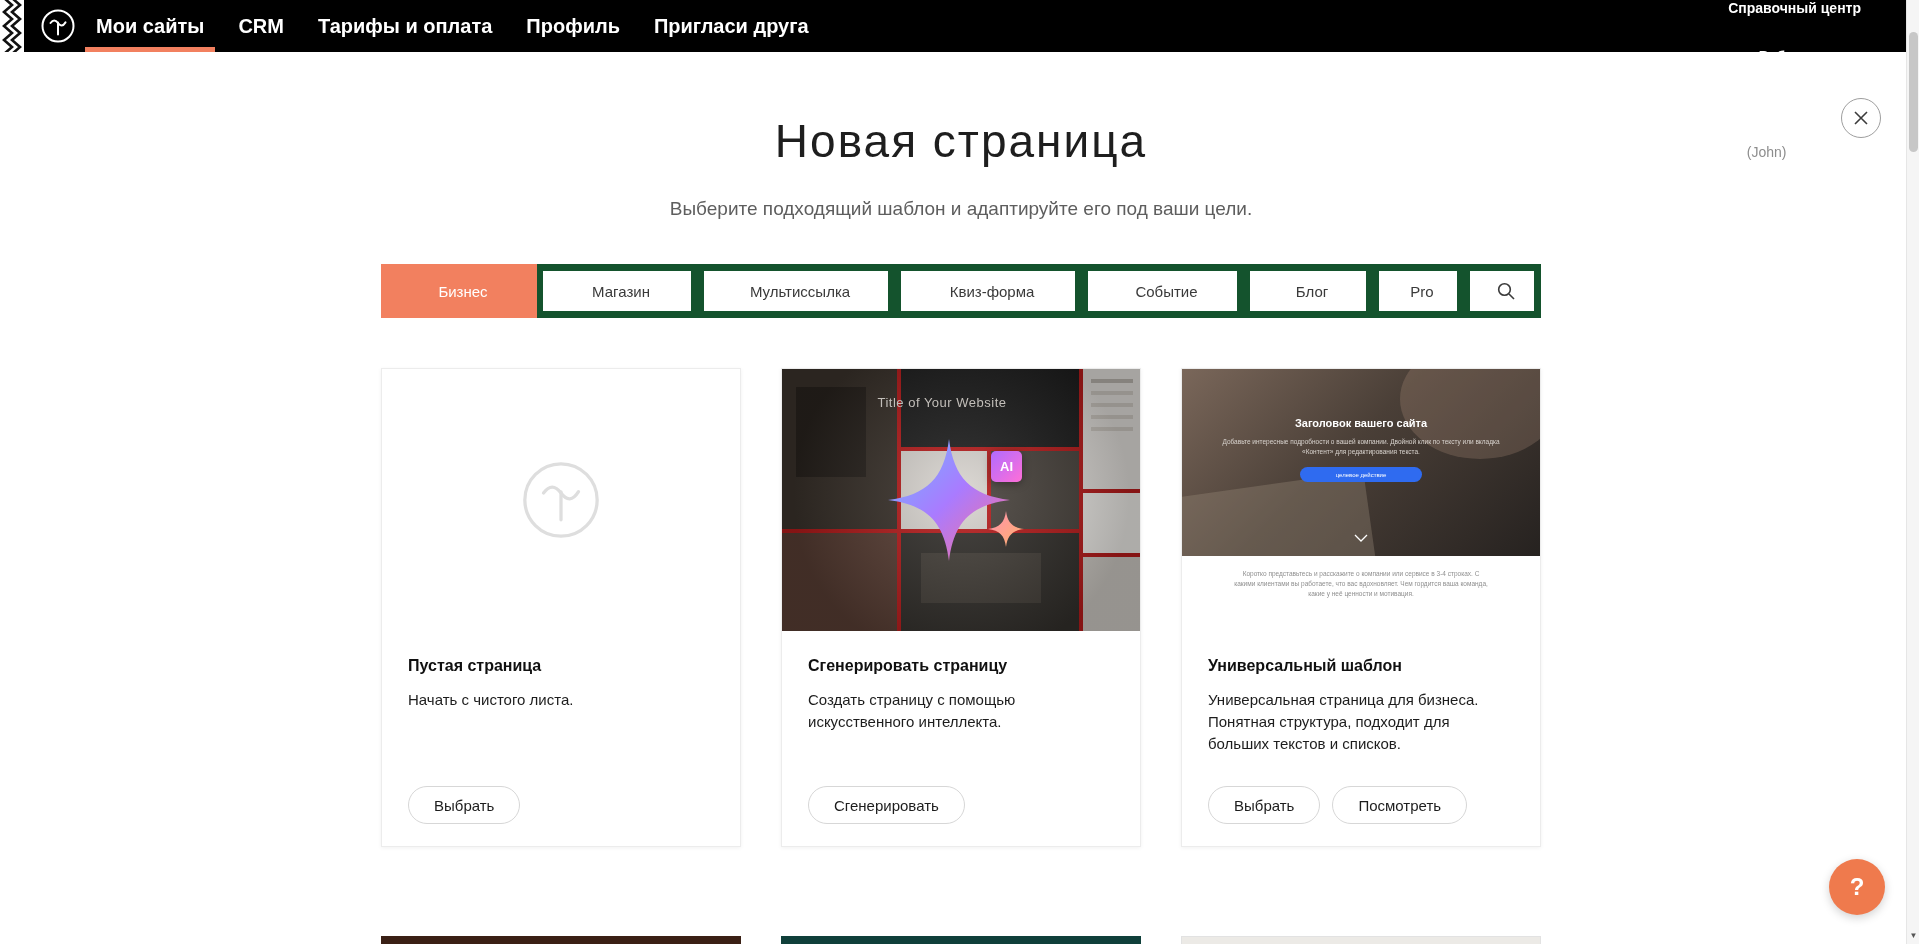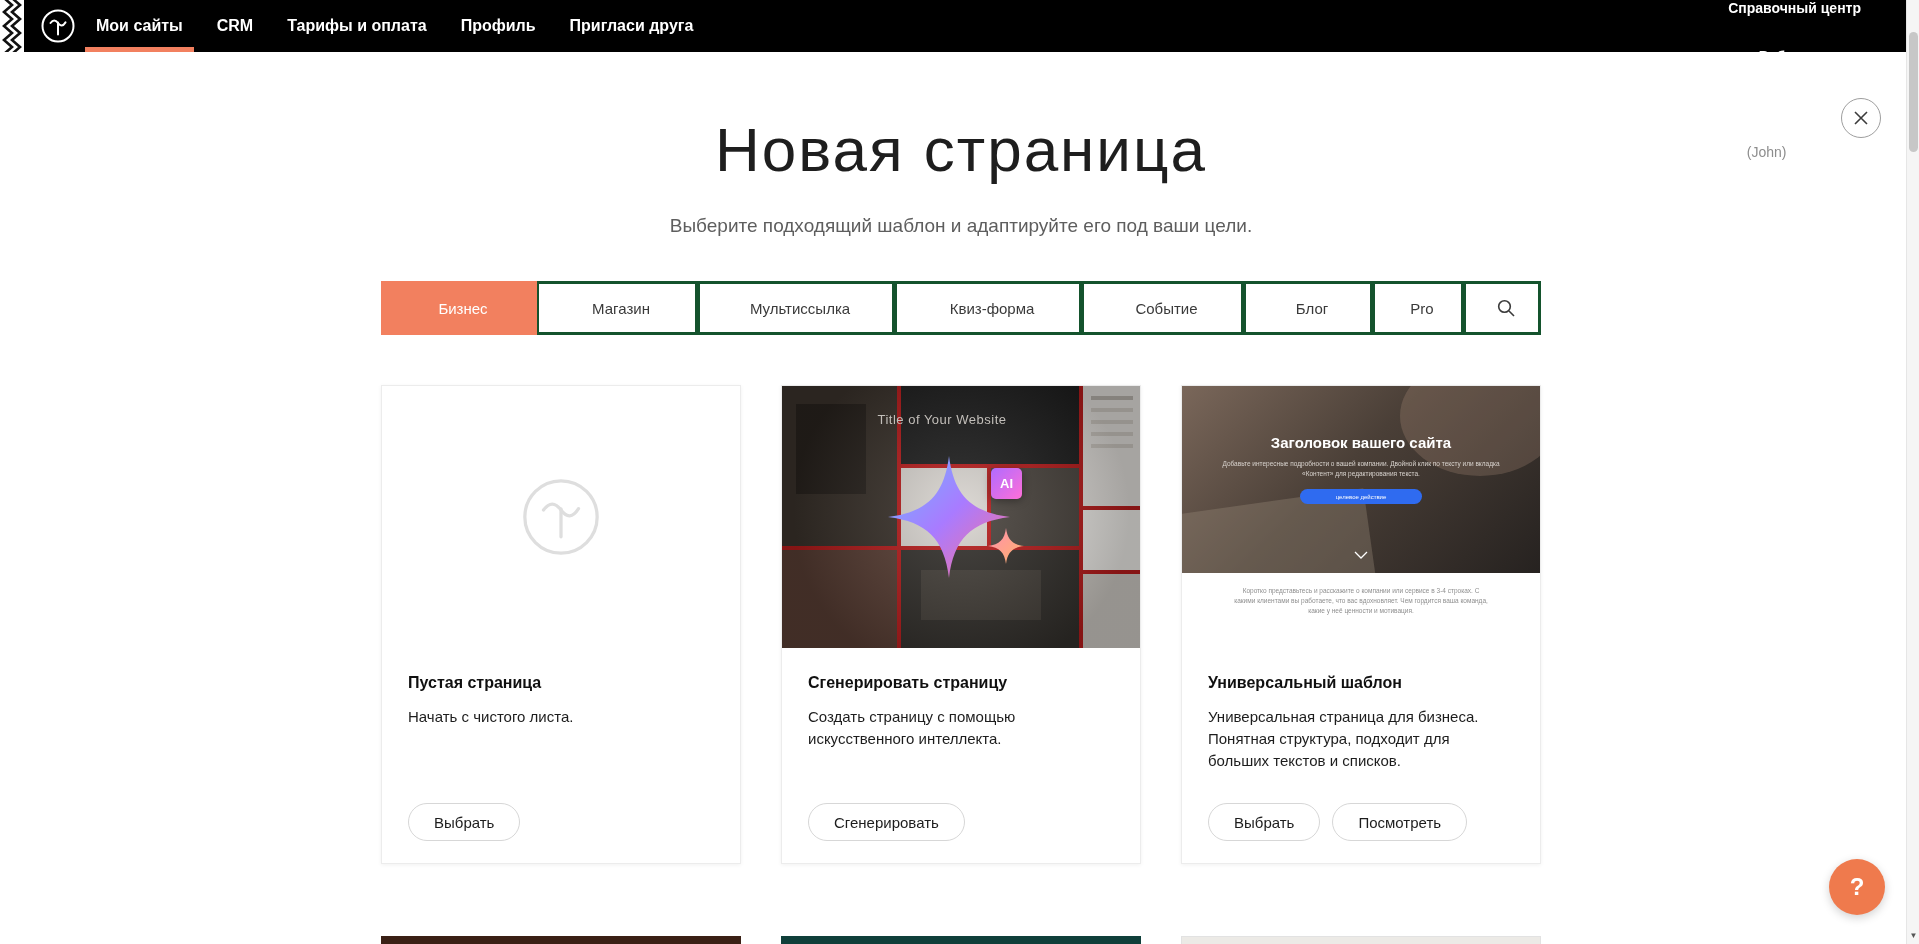--- a/index.html
+++ b/index.html
@@ -5,44 +5,44 @@
   * { box-sizing: border-box; margin: 0; padding: 0; }
   html,body { width:1919px; height:944px; overflow:hidden; }
   body { font-family:"Liberation Sans", sans-serif; background:#fff; position:relative; }
 
   
   .navbar { position:absolute; top:0; left:0; width:1919px; height:52px; background:var(--navbar-bg,#000);
             display:flex; align-items:center; color:#fff; z-index:6; }
   .edge-pattern { width:24px; height:52px; background:#fff; flex:none; display:flex; align-items:center; justify-content:center; }
   .logo { margin-left:16px; flex:none; display:flex; cursor:pointer; }
   .nav-left { display:flex; margin-left:20px; gap:34px; height:100%; align-items:center; }
-  .nav-item { font-size:16px; font-weight:bold; height:100%; display:flex; align-items:center;
+  .nav-item { font-size:20px; font-weight:bold; height:100%; display:flex; align-items:center;
               position:relative; cursor:pointer; white-space:nowrap; }
   .nav-item.active::after { content:''; position:absolute; left:-11px; right:-11px; bottom:0; height:5px;
               background:var(--accent,#f2805f); }
   .nav-right { margin-left:auto; display:flex; gap:32px; align-items:center; height:100%; padding-right:58px;flex-direction:column; }
   .nav-link { font-size:14px; font-weight:bold; cursor:pointer; white-space:nowrap; }
   .user-block { font-size:14px; font-weight:bold; white-space:nowrap; cursor:pointer; }
   .user-name { color:#8d8d8d; font-weight:normal; }
   .logout { color:#fff; margin-left:6px; }
 
   
   .content { position:absolute; left:381px; top:52px; width:1160px; }
-  .page-title { margin-top:62px; font-size:62px; font-weight:200; letter-spacing:2px; color:#1e1e1e;
+  .page-title { margin-top:62px; font-size:46px; font-weight:200; letter-spacing:2px; color:#1e1e1e;
                 text-align:center; font-family:"Liberation Sans",sans-serif; }
   .page-subtitle { text-align:center; font-size:19px; color:#5e5e5e; margin-top:30px; font-weight:normal; }
 
   .close-btn { position:absolute; left:1841px; top:98px; width:40px; height:40px; border-radius:50%;
                background:#fff; border:1.5px solid #9e9e9e; display:flex; align-items:center; justify-content:center;
                cursor:pointer; z-index:7; }
 
   
   .tabs { display:flex; margin-top:44px; }
   .tab { height:54px; display:flex; align-items:center; justify-content:center; font-size:15px; color:#3a3a3a;
-         background:#fff; border:3px solid #14532d; margin-left:-1px; cursor:pointer;padding-left:8px; }
+         background:#fff; border:7px solid #14532d; margin-left:-1px; cursor:pointer;padding-left:8px; }
   .tab:first-child { margin-left:0; }
   .tab.active { background:var(--accent,#f2805f); border-color:var(--accent,#f2805f); color:#fff; z-index:1; }
   .tab:nth-child(1){width:156px} .tab:nth-child(2){width:162px} .tab:nth-child(3){width:198px}
   .tab:nth-child(4){width:188px} .tab:nth-child(5){width:163px} .tab:nth-child(6){width:130px}
   .tab:nth-child(7){width:92px}  .tab:nth-child(8){flex:1}
 
   
   .cards { display:flex; gap:40px; margin-top:50px; }
   .card { width:360px; height:479px; background:#fff; border:1px solid #ececec;
           box-shadow:0 1px 4px rgba(0,0,0,.06); display:flex; flex-direction:column; }
@@ -81,21 +81,21 @@
   .ai-badge { position:absolute; left:209px; top:82px; width:31px; height:31px; border-radius:5px;
               background:linear-gradient(135deg,#b06bff,#ff6fd8); color:#fff; font-size:13px; font-weight:bold;
               display:flex; align-items:center; justify-content:center; box-shadow:0 2px 8px rgba(0,0,0,.35); }
 
   
   .hero { position:relative; height:187px; background:linear-gradient(135deg,#7a675a 0%,#4a3f37 45%,#262220 100%); overflow:hidden; }
   .hero::before { content:''; position:absolute; left:-30px; bottom:-40px; width:220px; height:110px;
                   background:#9b8b7c; opacity:.35; transform:rotate(-8deg); }
   .hero::after { content:''; position:absolute; right:-20px; top:-30px; width:160px; height:120px;
                  background:#c9a58c; opacity:.22; border-radius:50%; }
-  .hero-title { position:relative; text-align:center; margin-top:48px; font-size:15px; font-weight:bold; color:#fff; z-index:1; }
+  .hero-title { position:relative; text-align:center; margin-top:48px; font-size:11px; font-weight:bold; color:#fff; z-index:1; }
   .hero-text { position:relative; width:286px; margin:8px auto 0; text-align:center; font-size:6.5px;
                line-height:1.55; color:#d8d3ce; z-index:1; }
   .hero-cta { position:relative; width:122px; height:15px; margin:10px auto 0; border-radius:8px;
               background:var(--hero-cta-blue,#2f6bf0); color:#fff; font-size:6px; display:flex;
               align-items:center; justify-content:center; z-index:1; cursor:pointer; }
   .hero-chevron { position:absolute; left:50%; bottom:10px; transform:translateX(-50%); z-index:1; }
   .hero-body { height:75px; background:#fff; padding-top:13px; }
   .hero-body-text { width:256px; margin:0 auto; text-align:center; font-size:6.5px; line-height:1.55; color:#8f8f8f; }
 
   

